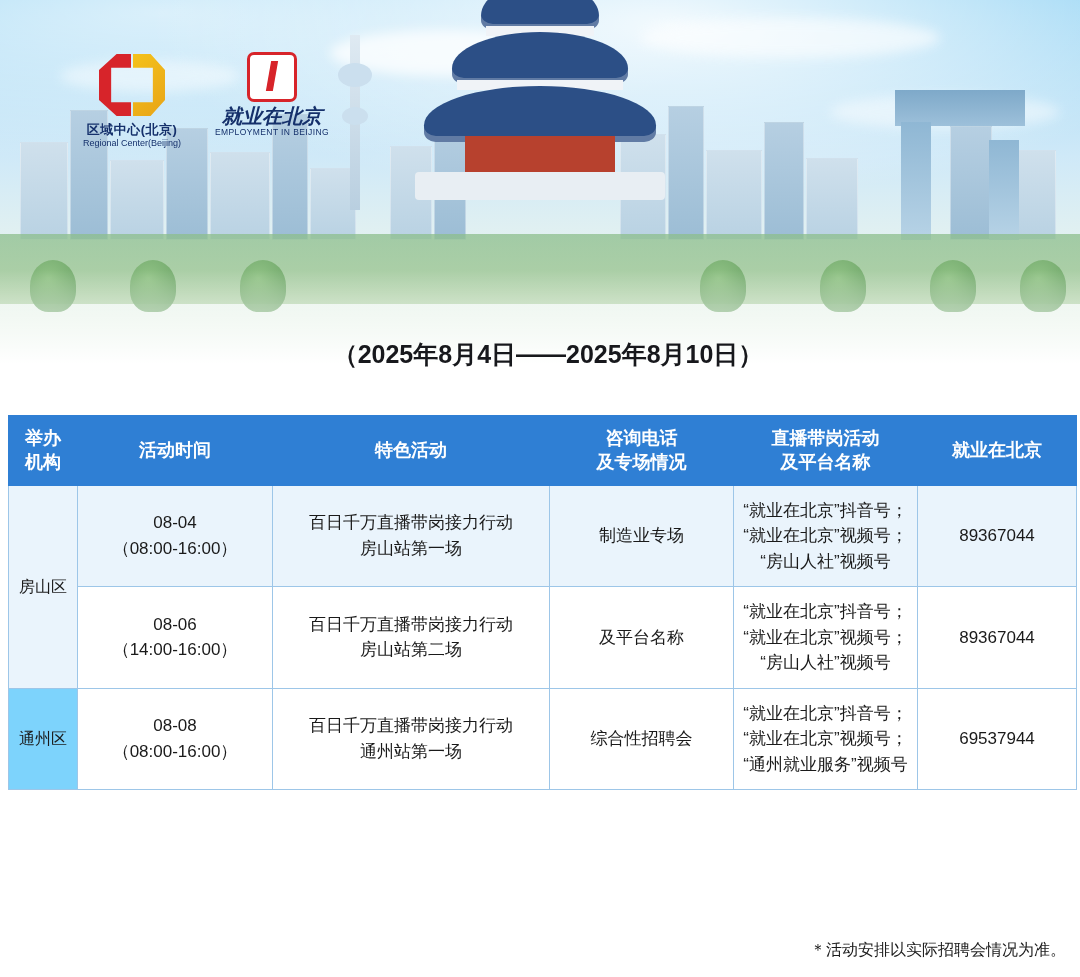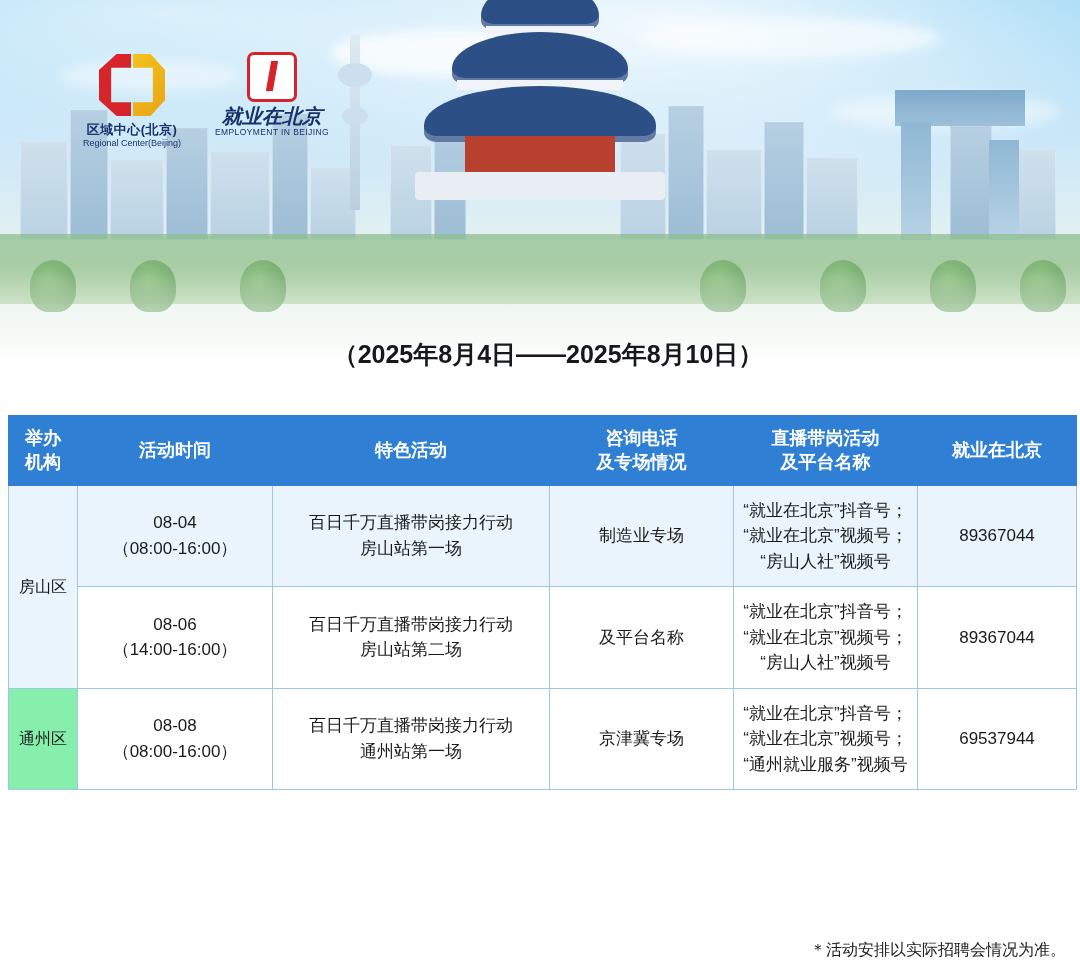--- a/index.html
+++ b/index.html
@@ -318,21 +318,21 @@
     line-height: 1.5;
   }
   tr.row-a td { background: #eaf4fc; }
   tr.row-b td { background: #ffffff; }
   td.org {
     background: #eaf4fc;
     font-size: 16px;
     line-height: 1.45;
     width: 60px;
   }
-  td.org.alt { background: #86efac; }
+  td.org.alt { background: #7dd3fc; }
   .col-time { width: 186px; }
   .col-name { width: 268px; }
   .col-type { width: 175px; }
   .col-live { width: 175px; }
   .col-tel  { width: 150px; }
   .cell-multiline { white-space: pre-line; }
 
   .footnote {
     position: absolute;
     right: 14px;
@@ -456,21 +456,21 @@
         <td>及平台名称</td>
         <td>“就业在北京”抖音号；“就业在北京”视频号；“房山人社”视频号</td>
         <td>89367044</td>
       </tr>
       <tr class="row-b">
         <td class="org alt">通州区</td>
         <td class="cell-multiline">08-08
 （08:00-16:00）</td>
         <td class="cell-multiline">百日千万直播带岗接力行动
 通州站第一场</td>
-        <td>京津冀专场</td>
+        <td>综合性招聘会</td>
         <td>“就业在北京”抖音号；“就业在北京”视频号；“通州就业服务”视频号</td>
         <td>69537944</td>
       </tr>
     </tbody>
   </table>
 </div>
 
 <div class="footnote">＊活动安排以实际招聘会情况为准。</div>
 
 </body></html>

